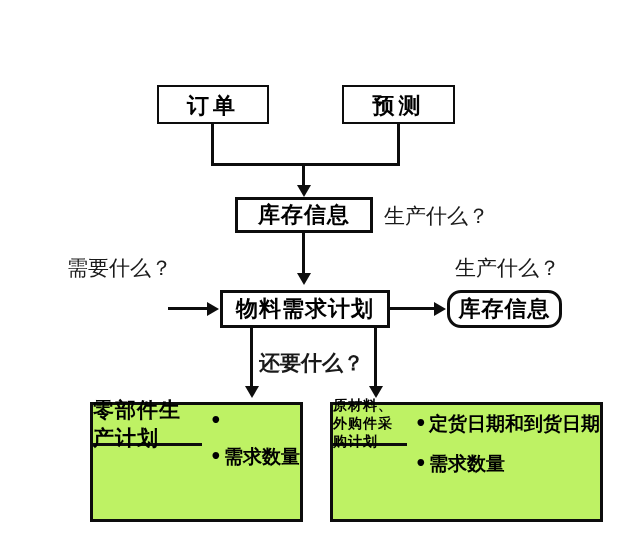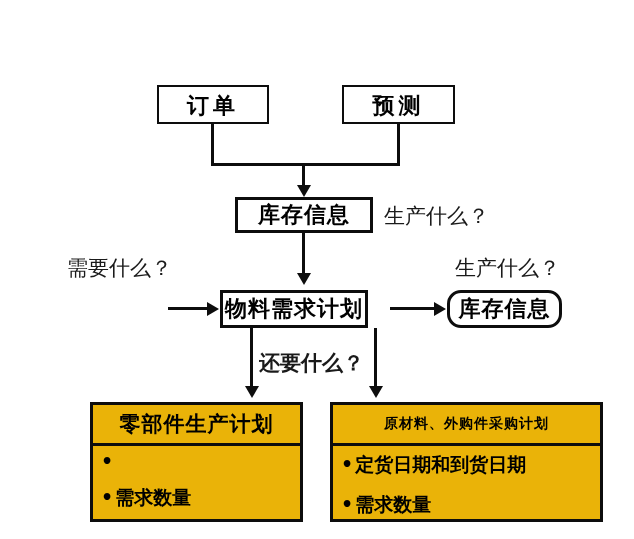--- a/index.html
+++ b/index.html
@@ -93,23 +93,23 @@
     border-top: 7px solid transparent;
     border-bottom: 7px solid transparent;
     border-left: 12px solid #0d0d0d;
   }
 
   
   .panel {
     position: absolute;
     box-sizing: border-box;
     border: 3px solid #0d0d0d;
-    background: #eab308;
-    display: flex;
-    flex-direction: column;
+    background: #bef264;
+    display: flex;
+    flex-direction: row;
   }
   .panel-head {
     box-sizing: border-box;
     border-bottom: 3px solid #0d0d0d;
     display: flex;
     align-items: center;
     justify-content: center;
     color: #000;
     font-weight: 700;
     letter-spacing: 1px;
@@ -165,21 +165,21 @@
   <div class="annot" style="left:384px; top:202px;">生产什么？</div>
 
   <div class="vline" style="left:302px; top:233px; height:42px;"></div>
   <div class="arrow-down" style="left:297px; top:273px;"></div>
 
   <div class="annot" style="left:55px; top:254px;margin-left:12px;">需要什么？</div>
 
   <div class="annot" style="left:455px; top:254px;">生产什么？</div>
 
 
-  <div class="box heavy" style="left:220px; top:290px; width:148px; height:38px;">
+  <div class="box heavy" style="left:220px; top:290px; width:170px; height:38px;">
     <span class="box-label bold-label">物料需求计划</span>
   </div>
 
   <div class="box heavy" style="left:447px; top:290px; width:115px; height:38px;border-radius:14px;">
     <span class="box-label bold-label">库存信息</span>
   </div>
 
   <div class="hline" style="left:168px; top:307px; width:40px;"></div>
   <div class="arrow-right" style="left:207px; top:302px;"></div>
 

